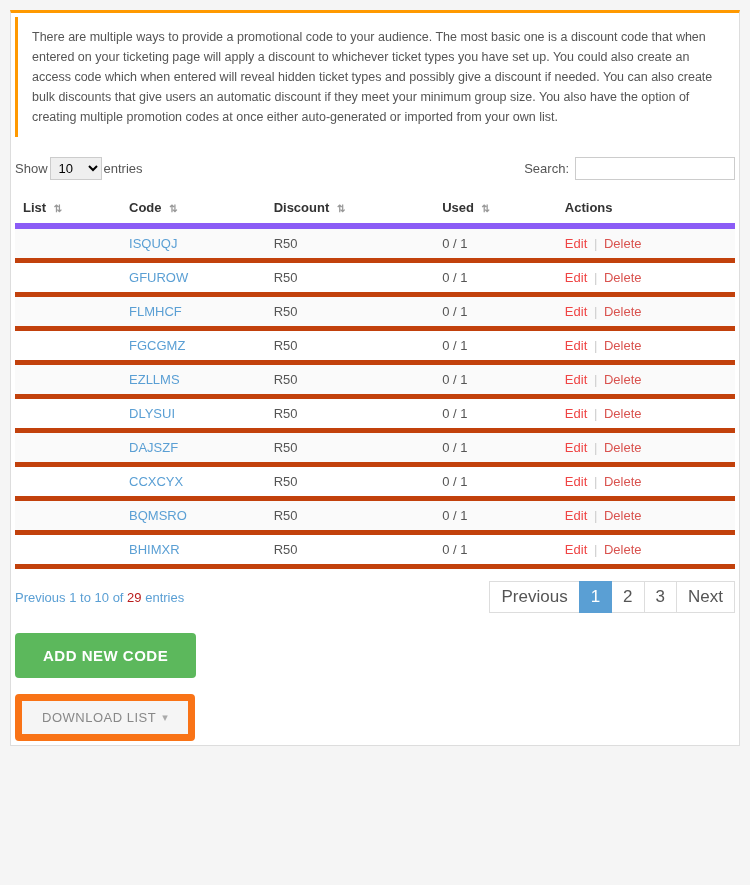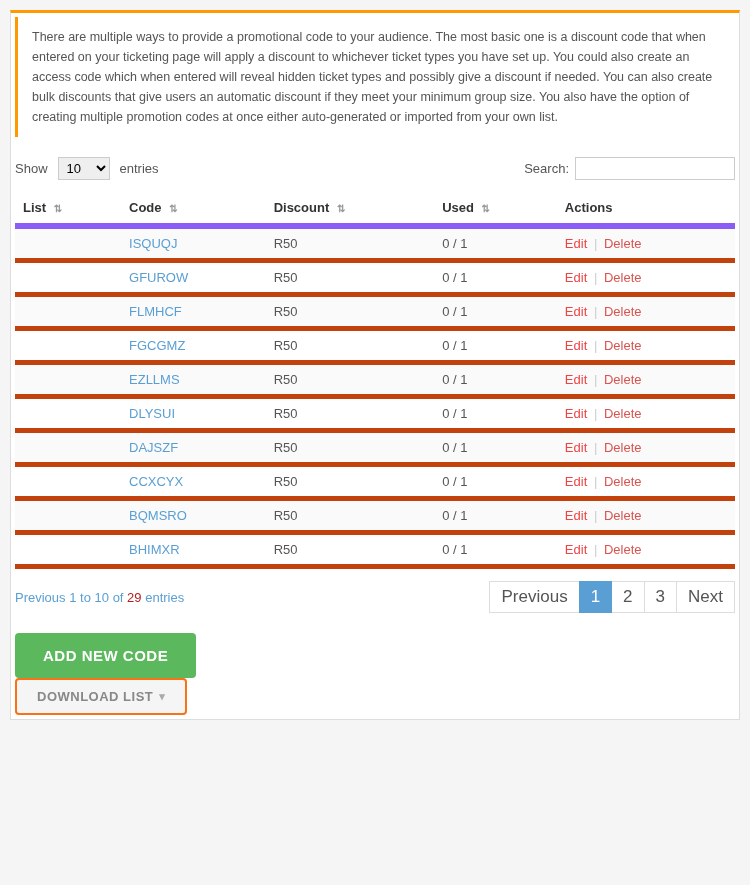--- a/index.html
+++ b/index.html
@@ -30,21 +30,21 @@
     }
     .controls-row {
       display: flex;
       justify-content: space-between;
       align-items: center;
       margin-bottom: 12px;
     }
     .show-entries {
       display: flex;
       align-items: center;
-      gap: 10px;
+      gap: 2px;
       color: #555;
       font-size: 13px;
     }
     .show-entries select {
       padding: 2px 4px;
       border: 1px solid #ccc;
       font-size: 13px;
       cursor: pointer;
     }
     .search-box {
@@ -132,31 +132,32 @@
       border-radius: 4px;
       cursor: pointer;
       letter-spacing: 0.5px;
       text-transform: uppercase;
       display: block;
       margin-bottom: 0;
     }
     .btn-download {
       background: #f5f5f5;
       color: #888;
-      border: 2px solid #f97316;
+      border: 7px solid #f97316;
       padding: 9px 20px;
       font-size: 13px;
-      font-weight: bold;
+      font-weight: normal;
       border-radius: 4px;
       cursor: pointer;
       letter-spacing: 0.5px;
       text-transform: uppercase;
       display: inline-flex;
       align-items: center;
       gap: 6px;
+      margin-top: 16px;
     }
     .chevron { font-size: 11px; color: #aaa; }
   </style>
 </head>
 <body>
 
 <div class="container">
 
   <div class="info-box">
     <span>There are multiple ways to provide a promotional code to your audience. The most basic one is a discount code that when entered on your ticketing page will apply a discount to whichever ticket types you have set up. You could also create an access code which when entered will reveal hidden ticket types and possibly give a discount if needed. You can also create bulk discounts that give users an automatic discount if they meet your minimum group size. You also have the option of creating multiple promotion codes at once either auto-generated or imported from your own list.</span>

